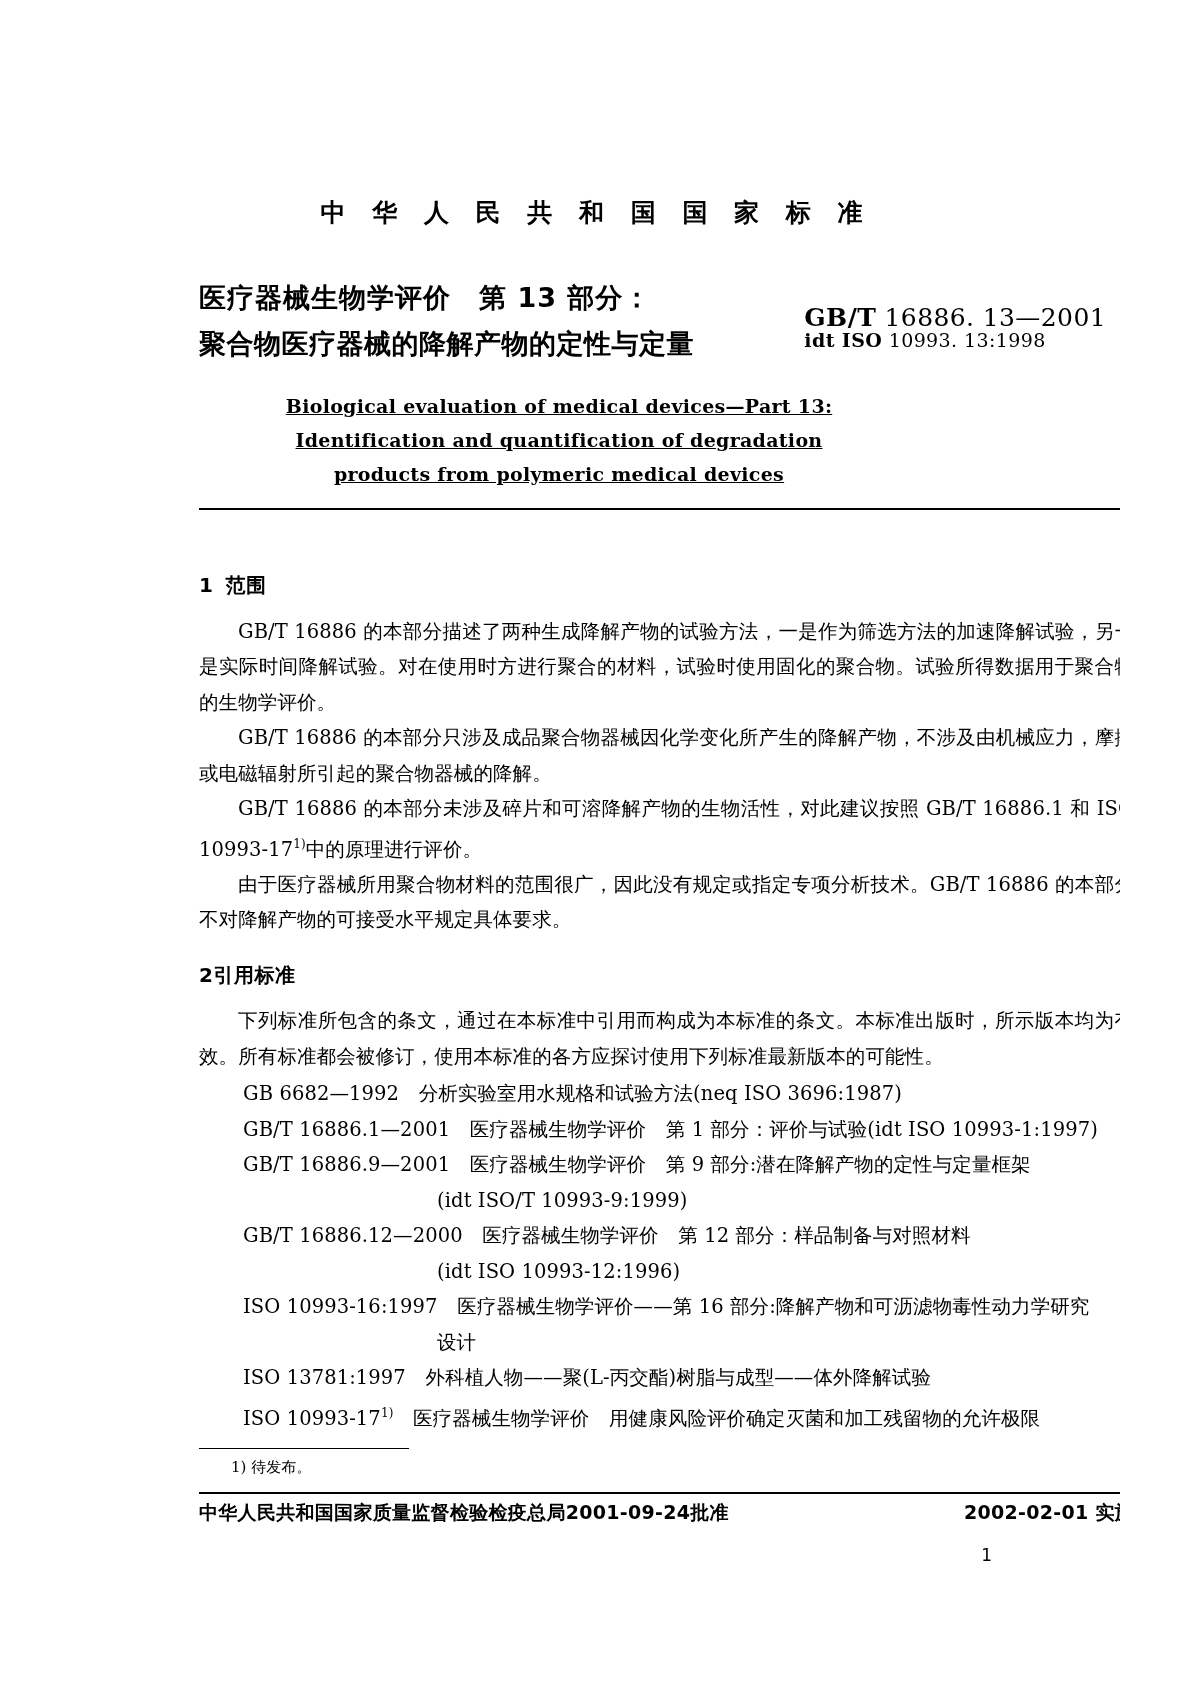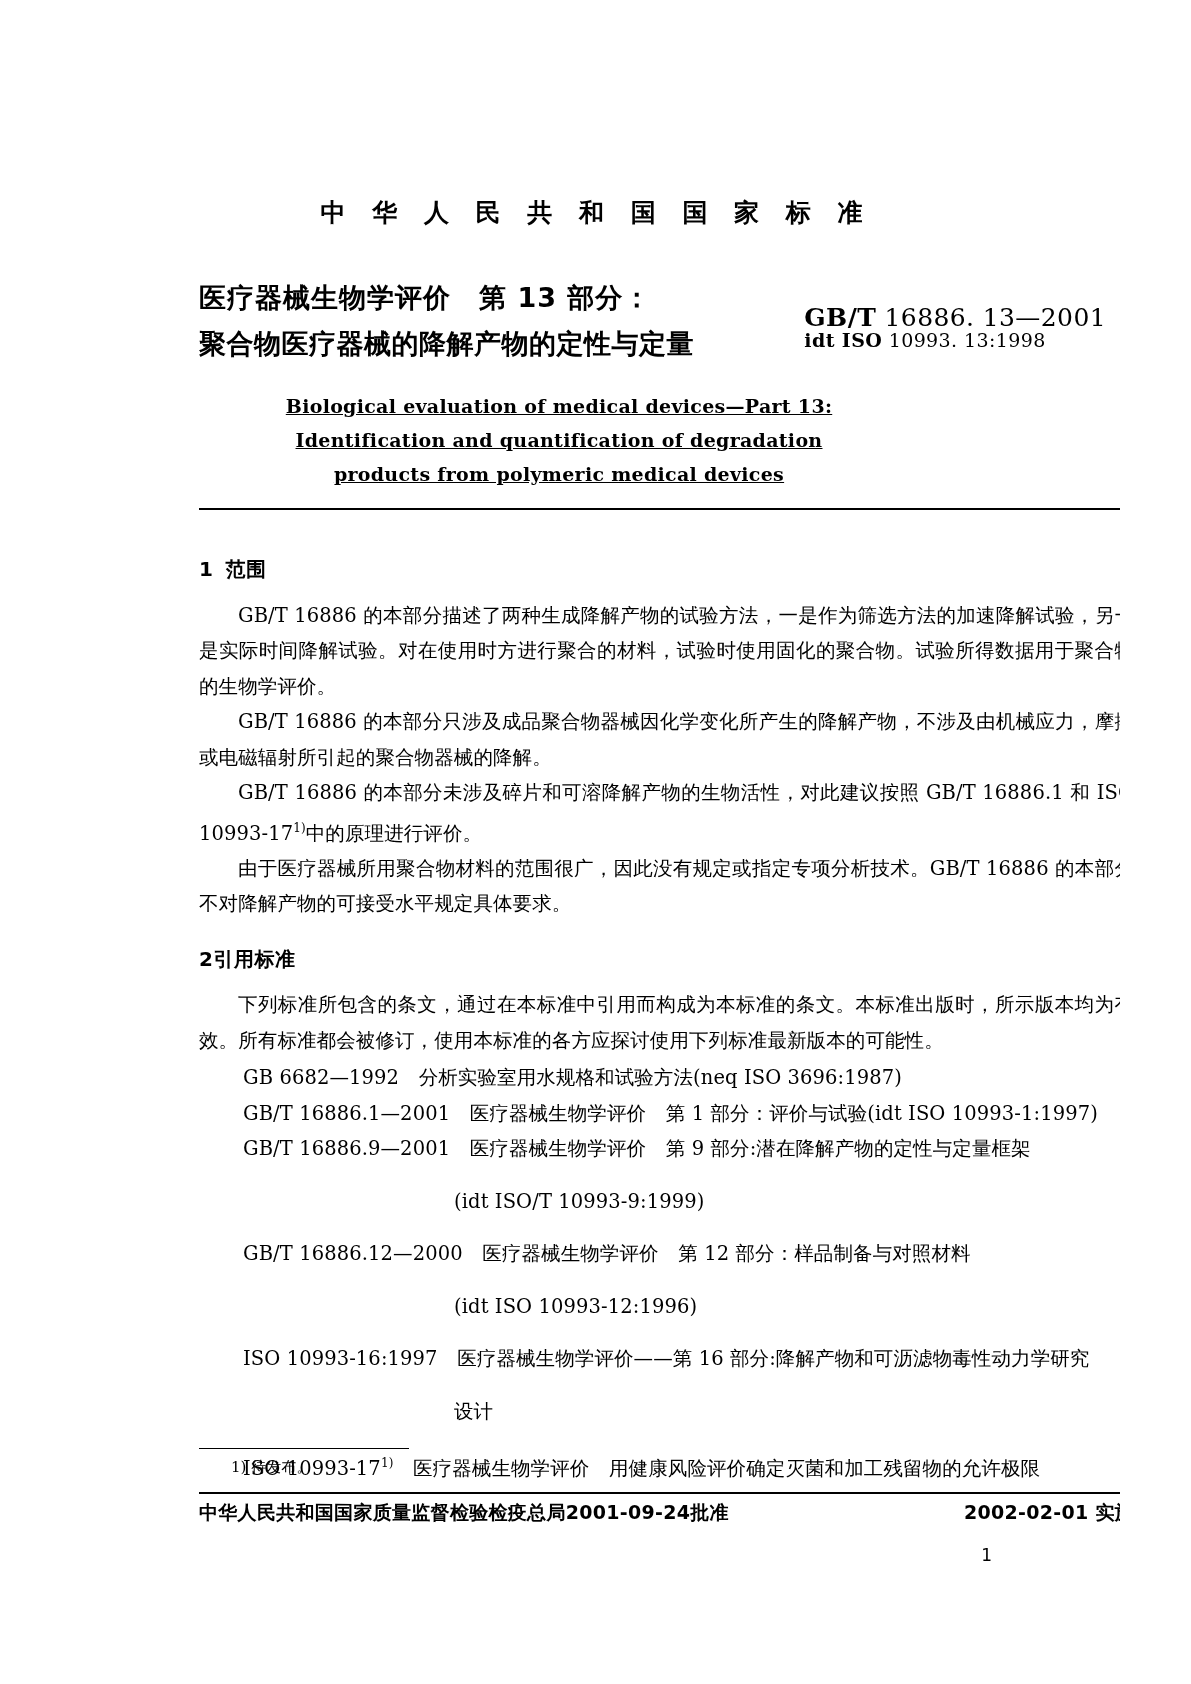--- a/index.html
+++ b/index.html
@@ -109,21 +109,21 @@
     left: 128px;
     top: 552px;
     width: 935px;
     font-size: 19.5px;
     line-height: 35.5px;
   }
   .sec-head {
     font-family: "DejaVu Sans", "Liberation Sans", sans-serif;
     font-weight: bold;
     font-size: 20px;
-    margin: 0 0 10px 0;
+    margin: 16px 0 10px 0;
     letter-spacing: 0.5px;
   }
   .sec-head .num { margin-right: 12px; font-weight: bold; }
   .sec-head-2 {
     font-family: "DejaVu Sans", "Liberation Sans", sans-serif;
     font-weight: bold;
     font-size: 20px;
     margin: 20px 0 10px 0;
     letter-spacing: 0.5px;
   }
@@ -137,21 +137,21 @@
   sup.fn { font-size: 12px; vertical-align: super; }
 
   .ref-list { margin-top: 2px; }
   .ref-item {
     margin: 0;
     padding-left: 44px;
     text-align: left;
     letter-spacing: 0.1px;
   }
   .ref-hang {
-    margin: 17px;
+    margin: 0;
     padding-left: 238px;
     letter-spacing: 0.1px;
   }
 
   
   .fn-rule {
     position: absolute;
     left: 128px;
     top: 1448px;
     width: 210px;
@@ -241,20 +241,21 @@
 
     <div class="ref-list">
       <p class="ref-item">GB 6682—1992　分析实验室用水规格和试验方法(neq ISO 3696:1987)</p>
       <p class="ref-item">GB/T 16886.1—2001　医疗器械生物学评价　第 1 部分：评价与试验(idt ISO 10993-1:1997)</p>
       <p class="ref-item">GB/T 16886.9—2001　医疗器械生物学评价　第 9 部分:潜在降解产物的定性与定量框架</p>
       <p class="ref-hang">(idt ISO/T 10993-9:1999)</p>
       <p class="ref-item">GB/T 16886.12—2000　医疗器械生物学评价　第 12 部分：样品制备与对照材料</p>
       <p class="ref-hang">(idt ISO 10993-12:1996)</p>
       <p class="ref-item">ISO 10993-16:1997　医疗器械生物学评价——第 16 部分:降解产物和可沥滤物毒性动力学研究</p>
       <p class="ref-hang">设计</p>
+      <p class="ref-item">ISO 13781:1997　外科植人物——聚(L-丙交酯)树脂与成型——体外降解试验</p>
       <p class="ref-item"><span>ISO 10993-17</span><sup class="fn">1)</sup><span>　医疗器械生物学评价　用健康风险评价确定灭菌和加工残留物的允许极限</span></p>
     </div>
   </div>
 
   <div class="fn-rule"></div>
   <div class="footnote">1) 待发布。</div>
 
   <div class="footer-rule"></div>
   <div class="footer">
     <span>中华人民共和国国家质量监督检验检疫总局2001-09-24批准</span>

